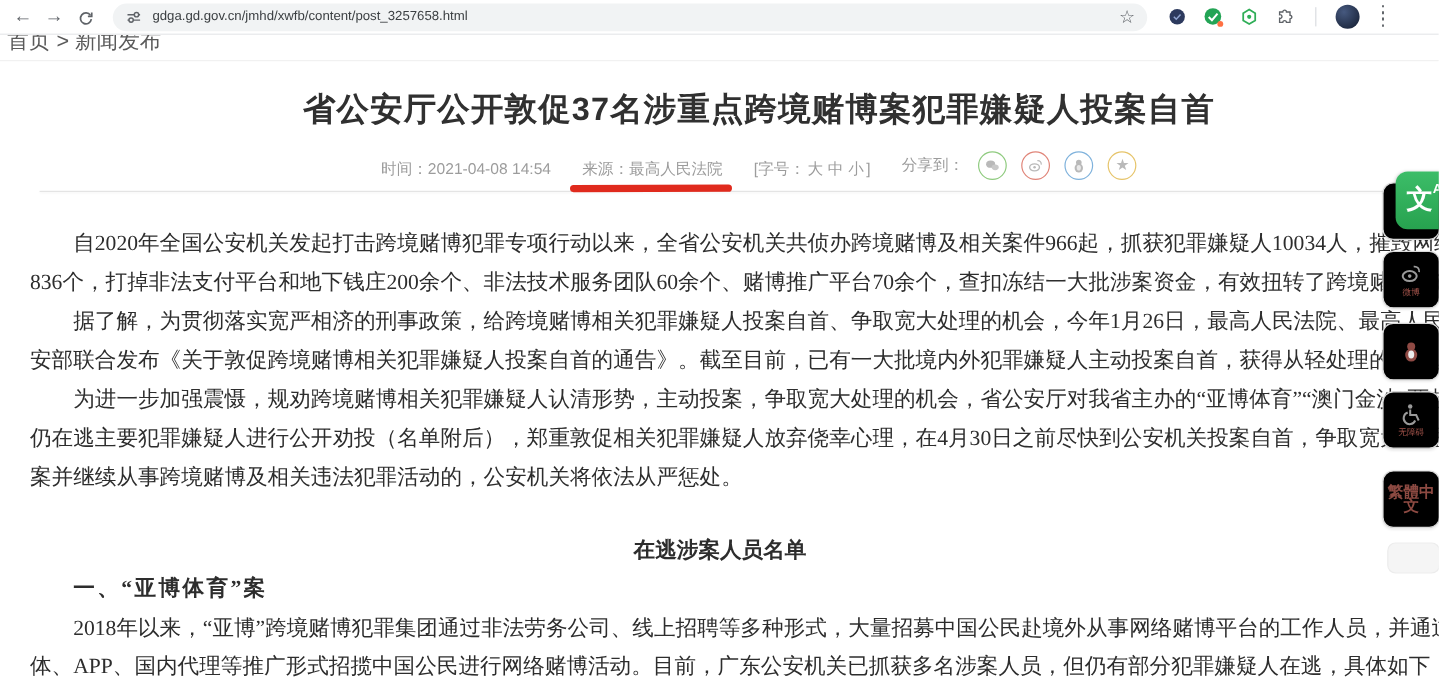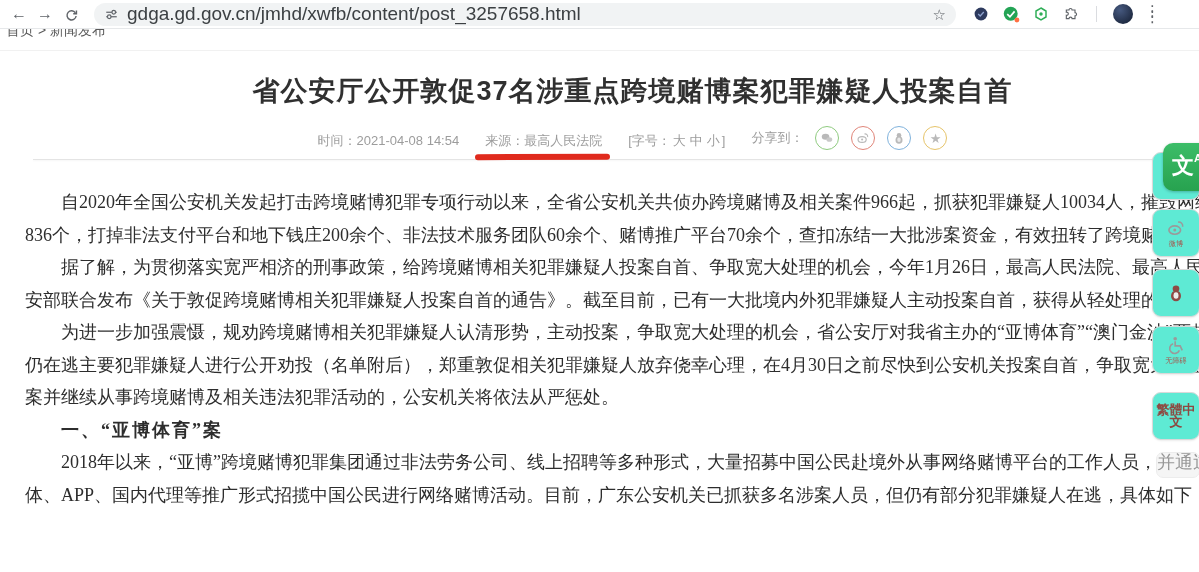--- a/index.html
+++ b/index.html
@@ -7,33 +7,33 @@
 
   
   .browser-bar{height:28px;background:#fff;border-bottom:1px solid #e6e8ea;
                display:flex;align-items:center;padding:0 6px;position:relative;z-index:50;}
   .nav-btn{width:26px;height:24px;display:flex;align-items:center;justify-content:center;
            color:#5f6368;font-size:16px;border-radius:50%;cursor:pointer;flex:0 0 auto;}
   .nav-btn svg{display:block;}
   .omnibox{flex:0 0 auto;width:842px;height:23px;margin-left:10px;background:#f1f3f4;
            border-radius:12px;display:flex;align-items:center;padding:0 10px;gap:8px;}
   .omnibox .site-info{display:flex;align-items:center;}
-  .omnibox .url{font-size:19px;color:#3c4043;white-space:nowrap;overflow:hidden;flex:1;}
+  .omnibox .url{font-size:11px;color:#3c4043;white-space:nowrap;overflow:hidden;flex:1;}
   .omnibox .star{color:#5f6368;font-size:15px;line-height:1;}
   .ext-row{display:flex;align-items:center;gap:12px;margin-left:16px;}
   .ext-icon{width:18px;height:18px;display:flex;align-items:center;justify-content:center;}
   .chrome-divider{width:1px;height:16px;background:#dadce0;margin:0 4px;}
   .avatar{width:20px;height:20px;border-radius:50%;
           background:radial-gradient(circle at 35% 30%, #46597f, #121b2e);}
   .kebab{color:#5f6368;font-size:15px;letter-spacing:0;line-height:6px;width:14px;text-align:center;}
 
   
   .page{position:relative;}
   .breadcrumb-clip{height:21px;overflow:hidden;padding-left:6px;border-bottom:1px solid #f1f1f1;}
-  .breadcrumb-clip a{display:block;margin-top:-7px;font-size:14px;color:#5a5a5a;text-decoration:none;}
+  .breadcrumb-clip a{display:block;margin-top:-7px;font-size:18px;color:#5a5a5a;text-decoration:none;}
 
   .article-header{width:1199px;text-align:center;padding-left:33px;}
   .article-title{margin:21px 0 0 0;font-size:27px;line-height:38px;font-weight:bold;color:#303030;
                  letter-spacing:1px;}
   .meta-row{margin-top:14px;height:26px;display:flex;align-items:flex-end;justify-content:center;
             gap:26px;font-size:13px;color:#9c9c9c;}
   .meta-item{white-space:nowrap;}
   .meta-source{position:relative;}
   .source-underline{position:absolute;left:-10px;right:-8px;bottom:-10px;height:6px;
                     background:#e02a1d;border-radius:3px;transform:rotate(-.15deg);}
@@ -50,21 +50,21 @@
   .header-divider{margin-top:9px;border-top:1px solid #e4e4e4;box-shadow:0 1px 2px rgba(0,0,0,.05);}
 
   .article-body{width:1400px;padding:26px 0 0 25px;font-family:"Liberation Serif","DejaVu Serif",serif;
                 font-size:18px;line-height:32.5px;color:#2d2d2d;}
   .para{margin:0;white-space:pre-wrap;text-indent:36px;}
   .list-heading{width:1150px;margin:28px 0 0 0;text-align:center;font-weight:bold;font-size:18px;}
   .case-heading{margin:0;font-weight:bold;font-size:18px;text-indent:36px;letter-spacing:2px;}
 
   
   .side-toolbar{position:absolute;top:143px;left:1152px;width:60px;z-index:40;}
-  .side-btn{position:absolute;left:0;width:46px;height:46px;background:#5eead4;border:1px solid #d9d9d9;
+  .side-btn{position:absolute;left:0;width:46px;height:46px;background:#000000;border:1px solid #d9d9d9;
             border-radius:9px;display:flex;flex-direction:column;align-items:center;justify-content:center;
             box-shadow:0 1px 2px rgba(0,0,0,.08);}
   .side-btn svg{display:block;}
   .side-btn .side-label{font-size:8px;color:#a6554c;line-height:9px;margin-top:1px;transform:scale(.9);}
   .side-btn.zh{font-size:13px;font-weight:bold;color:#8d4a42;line-height:12px;text-align:center;}
   .translate-btn{position:absolute;left:11px;top:0;width:48px;height:48px;border-radius:10px;
                  background:linear-gradient(180deg,#3cbd68,#27a24f);box-shadow:0 1px 3px rgba(0,0,0,.25);
                  color:#fff;display:flex;align-items:flex-start;justify-content:center;z-index:3;}
   .translate-btn .t-main{font-size:22px;font-weight:bold;margin-top:8px;}
   .translate-btn .t-sub{font-size:11px;font-weight:bold;margin-top:9px;}
@@ -177,20 +177,21 @@
   </div>
 
   <div class="article-body">
     <p class="para">自2020年全国公安机关发起打击跨境赌博犯罪专项行动以来，全省公安机关共侦办跨境赌博及相关案件966起，抓获犯罪嫌疑人10034人，摧毁网络赌博平台
 836个，打掉非法支付平台和地下钱庄200余个、非法技术服务团队60余个、赌博推广平台70余个，查扣冻结一大批涉案资金，有效扭转了跨境赌博猖獗势头。</p>
     <p class="para">据了解，为贯彻落实宽严相济的刑事政策，给跨境赌博相关犯罪嫌疑人投案自首、争取宽大处理的机会，今年1月26日，最高人民法院、最高人民检察院和公
 安部联合发布《关于敦促跨境赌博相关犯罪嫌疑人投案自首的通告》。截至目前，已有一大批境内外犯罪嫌疑人主动投案自首，获得从轻处理的机会。</p>
     <p class="para">为进一步加强震慑，规劝跨境赌博相关犯罪嫌疑人认清形势，主动投案，争取宽大处理的机会，省公安厅对我省主办的“亚博体育”“澳门金沙”两起专案
 仍在逃主要犯罪嫌疑人进行公开劝投（名单附后），郑重敦促相关犯罪嫌疑人放弃侥幸心理，在4月30日之前尽快到公安机关投案自首，争取宽大处理。对拒不投
 案并继续从事跨境赌博及相关违法犯罪活动的，公安机关将依法从严惩处。</p>
+    <p class="list-heading">在逃涉案人员名单</p>
     <p class="case-heading">一、“亚博体育”案</p>
     <p class="para">2018年以来，“亚博”跨境赌博犯罪集团通过非法劳务公司、线上招聘等多种形式，大量招募中国公民赴境外从事网络赌博平台的工作人员，并通过自媒
 体、APP、国内代理等推广形式招揽中国公民进行网络赌博活动。目前，广东公安机关已抓获多名涉案人员，但仍有部分犯罪嫌疑人在逃，具体如下：</p>
   </div>
 </div>
 
 <aside class="side-toolbar">
 
   <div class="side-btn" style="top:9px;">
     <svg width="20" height="20" viewBox="0 0 24 24">

